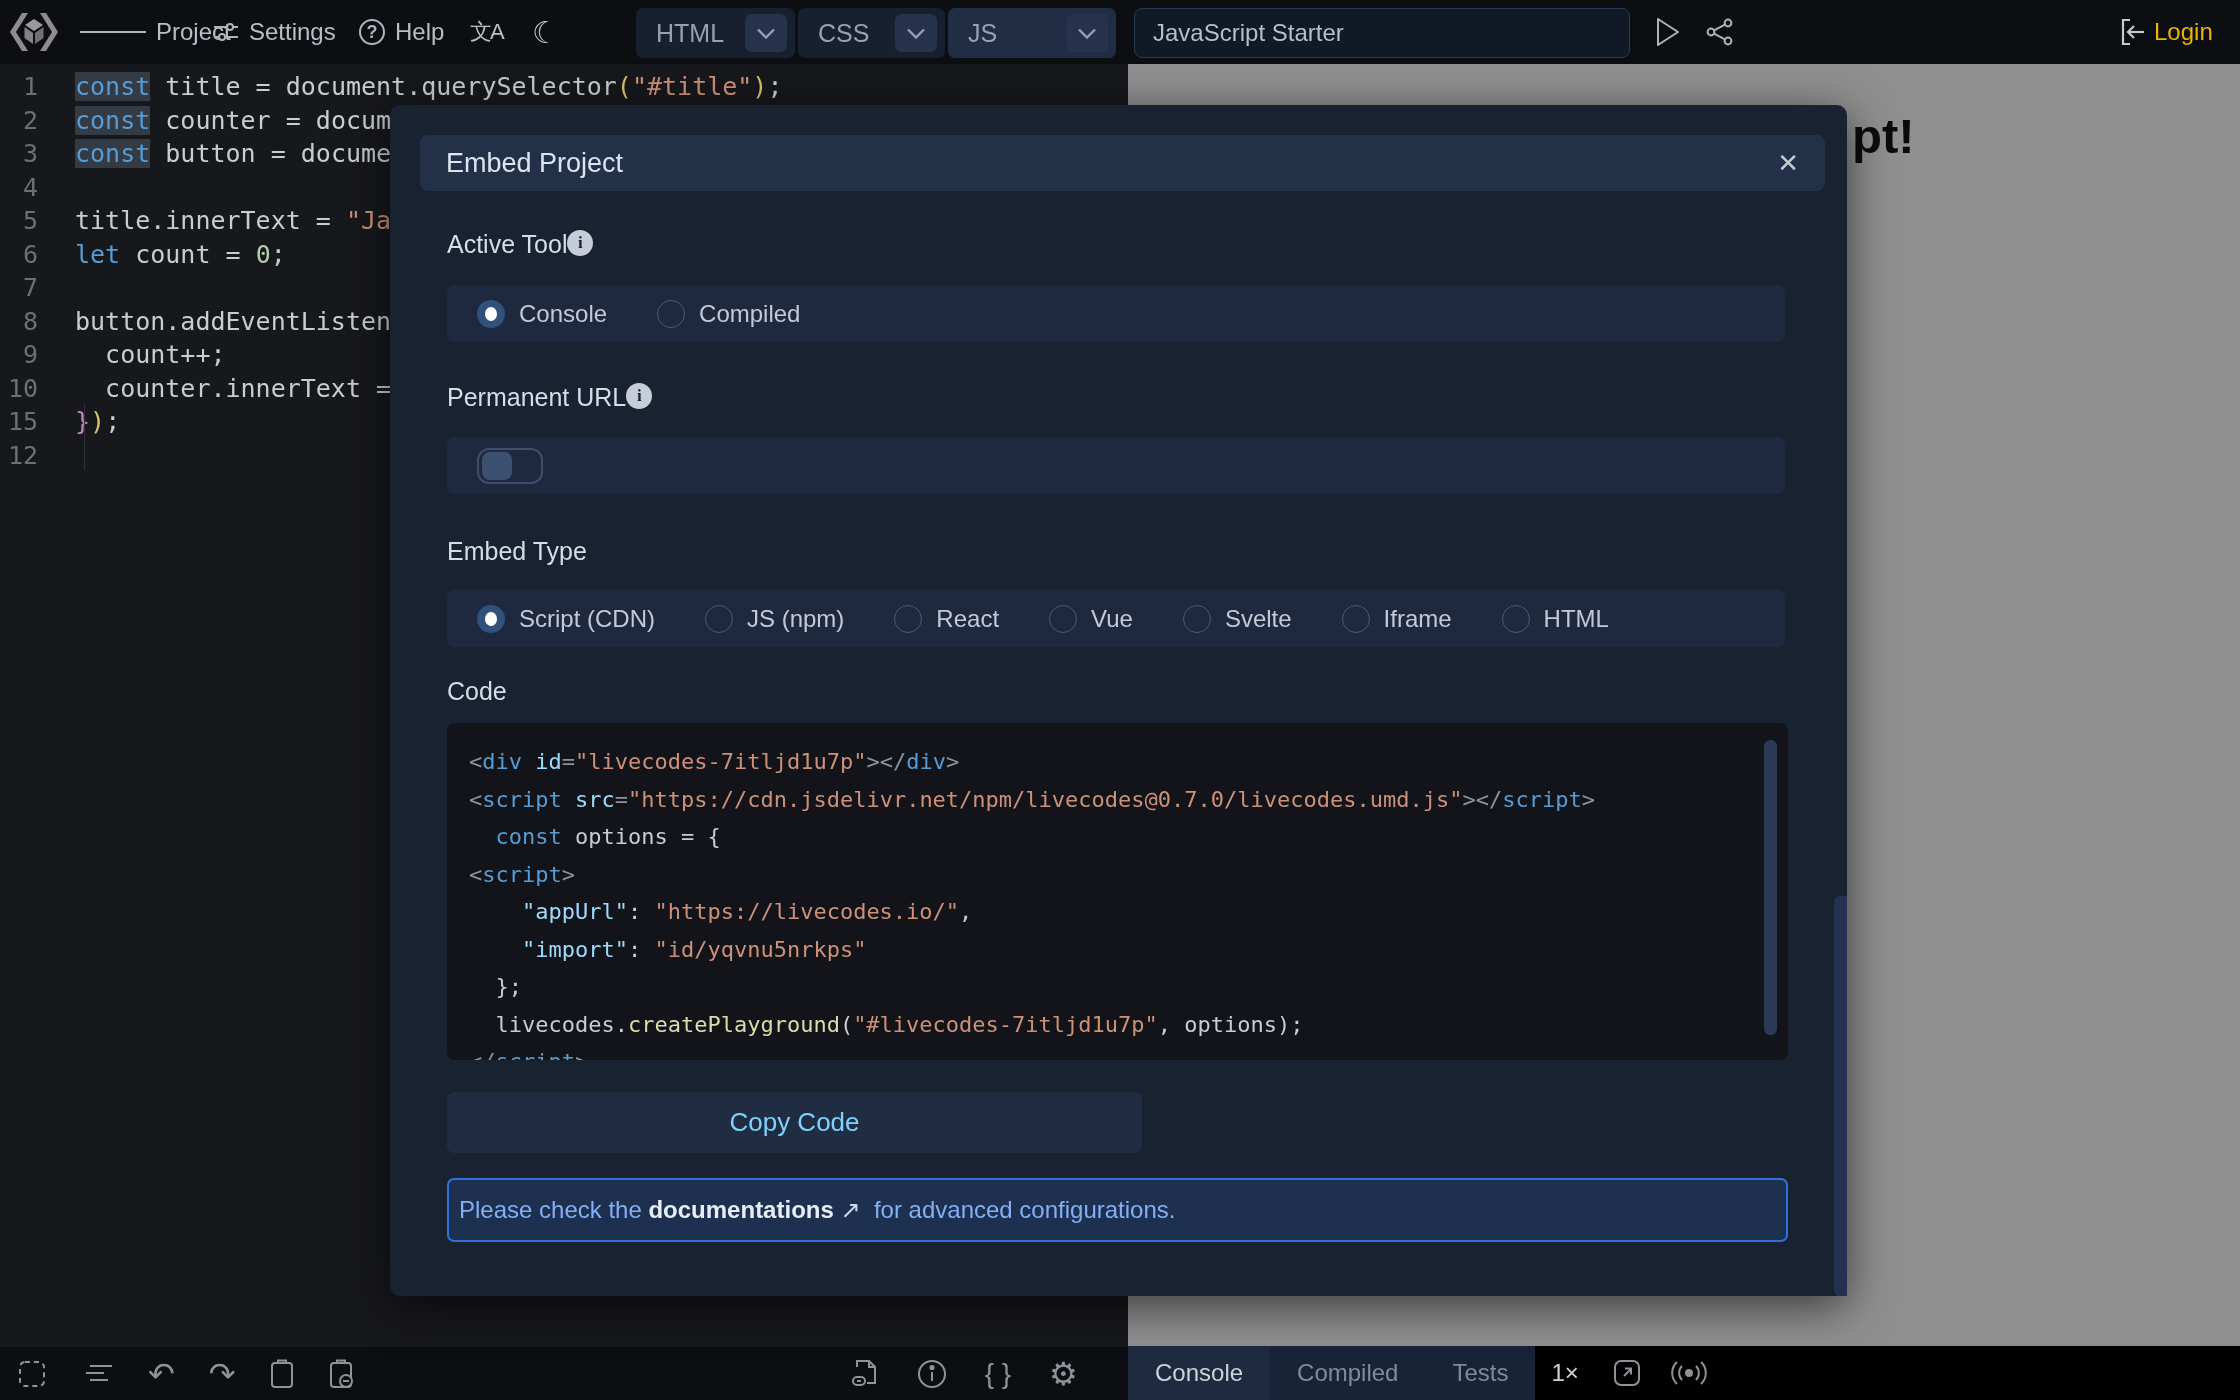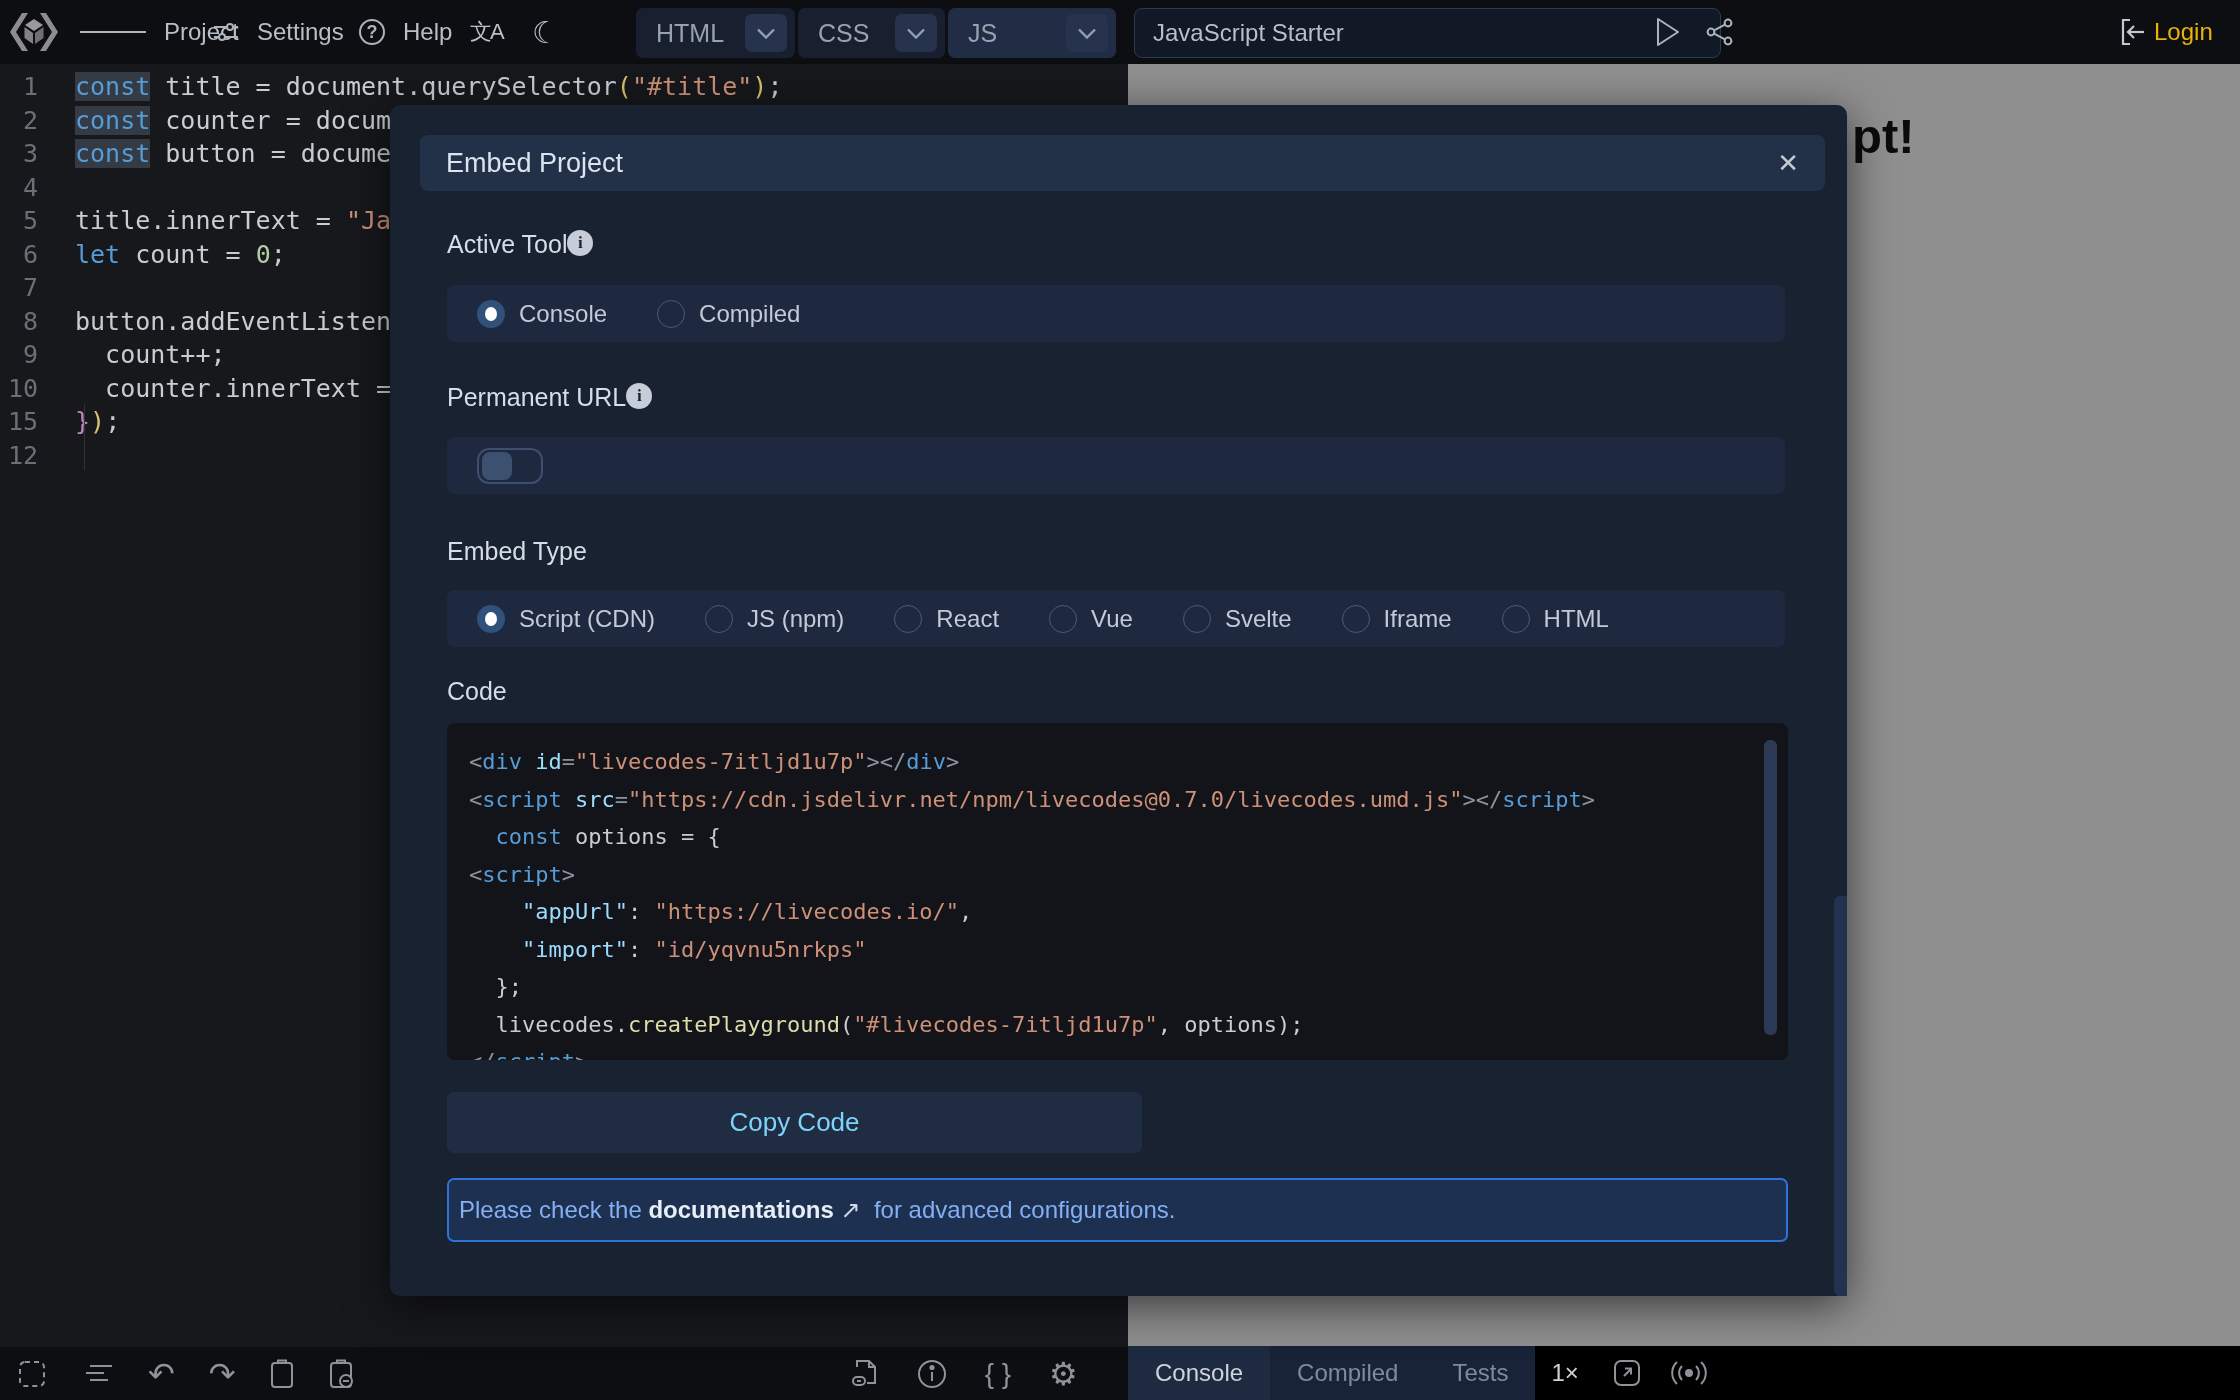--- a/index.html
+++ b/index.html
@@ -1,21 +1,21 @@
 <!DOCTYPE html>
 <html><head>
 <meta charset="utf-8">
 <style>
   * { margin:0; padding:0; box-sizing:border-box; }
   html,body { width:2240px; height:1400px; overflow:hidden; background:#0c0e12;
               font-family:"Liberation Sans", sans-serif; }
 
   
   #toolbar { position:absolute; left:0; top:0; width:2240px; height:64px; background:#0c0e12; z-index:5; }
-  .tb-item { position:absolute; top:0; height:64px; display:flex; align-items:center; gap:18px;
+  .tb-item { position:absolute; top:0; height:64px; display:flex; align-items:center; gap:10px;
              color:#b9bfc7; font-size:24px; cursor:pointer; }
   .tb-icon { display:inline-flex; align-items:center; justify-content:center; color:#aeb4bc; }
   #logo { left:8px; }
   #menu-project { left:80px; }
   #menu-settings { left:213px; }
   #menu-help { left:359px; }
   #btn-translate { left:470px; }
   #btn-theme { left:532px; font-size:30px; color:#b6bcc4; }
   .hamburger span { display:block; width:22px; height:2px; background:#aeb4bc; margin:4px 0; }
   .qmark { width:26px; height:26px; border:2px solid #aeb4bc; border-radius:50%;
@@ -23,21 +23,21 @@
   .translate-glyph { font-size:22px; letter-spacing:-2px; }
 
   
   .lang-tab { position:absolute; top:8px; height:50px; border-radius:7px; background:#18202f;
               display:flex; align-items:center; justify-content:space-between; padding:0 8px 0 20px; }
   .lang-tab.active { background:#212d45; }
   .lang-label { color:#98a1ae; font-size:25px; }
   .chev-btn { width:42px; height:38px; border-radius:7px; background:#27334d;
               display:flex; align-items:center; justify-content:center; cursor:pointer; }
 
-  #title-input { position:absolute; left:1134px; top:8px; width:587px; height:50px;
+  #title-input { position:absolute; left:1134px; top:8px; width:496px; height:50px;
                  background:#111826; border:1px solid #2a3a57; border-radius:8px;
                  color:#b6bfca; font-size:24px; padding:0 18px; font-family:"Liberation Sans",sans-serif; }
   #run-btn { left:1655px; }
   #share-btn { left:1706px; }
   #login-btn { left:2120px; gap:8px; color:#eab308; }
 
   
   #editor { position:absolute; left:0; top:64px; width:1128px; height:1283px; background:#17181c;
             font-family:"DejaVu Sans Mono", monospace; font-size:25px; }
   #gutter { position:absolute; left:0; top:6px; width:38px; color:#6b7076; text-align:right; }

